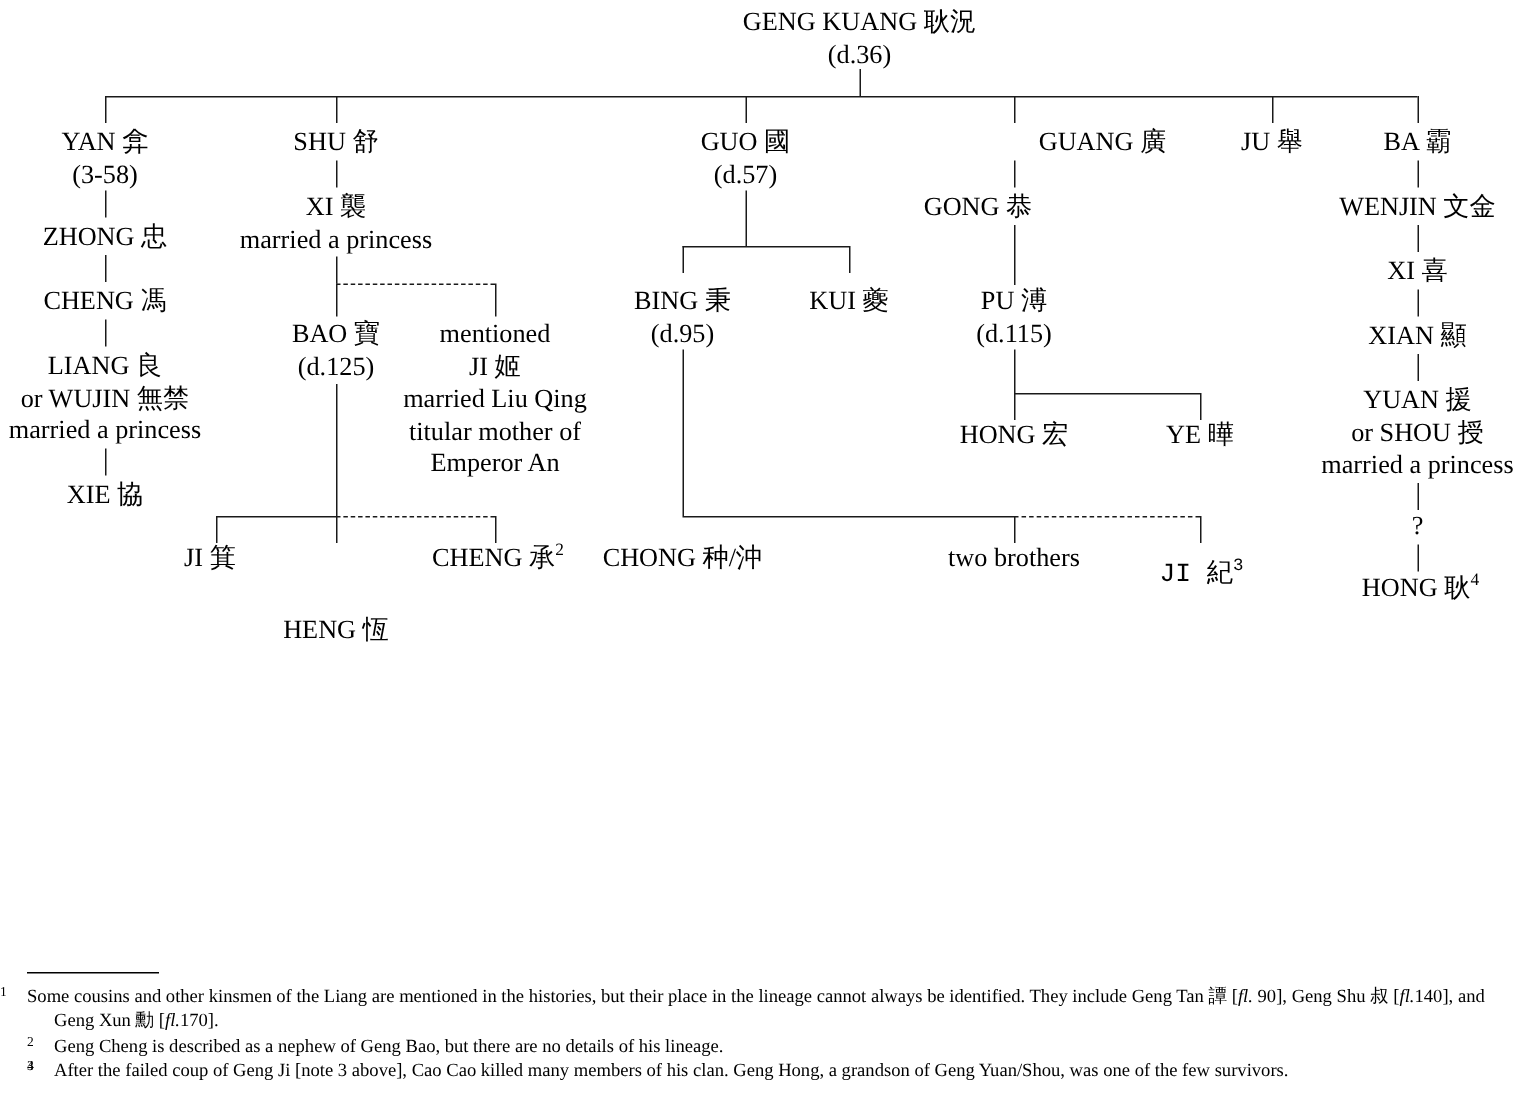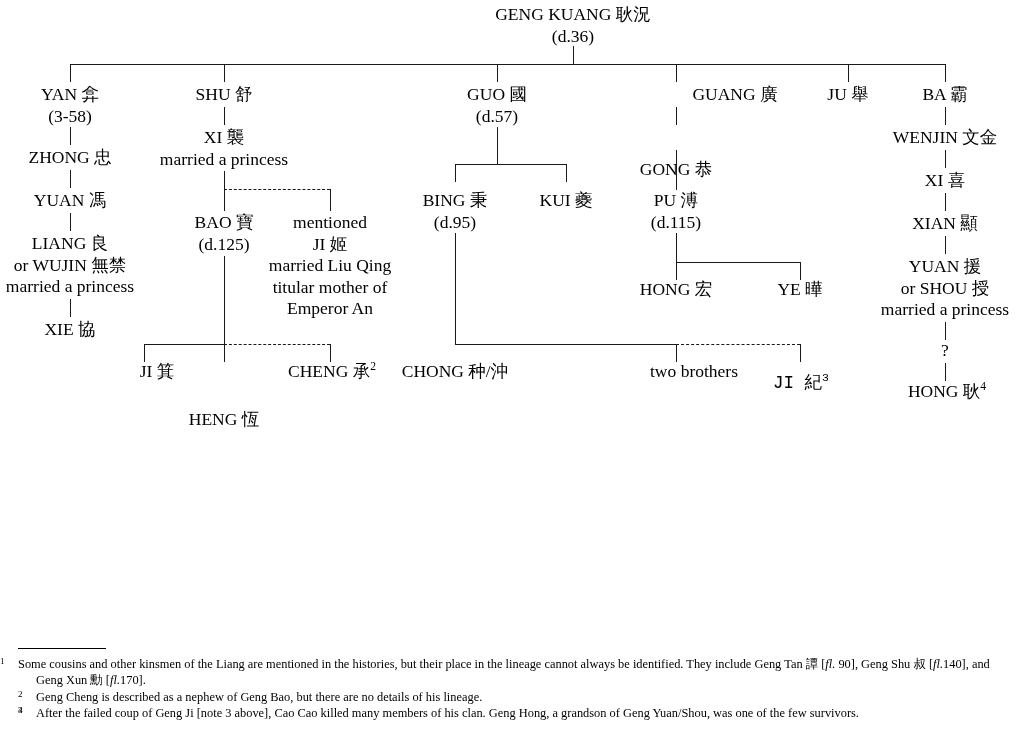--- a/index.html
+++ b/index.html
@@ -115,21 +115,21 @@
   <div class="node" style="left:70px; top:84px;">
     <span class="ln">YAN 弇</span>
     <span class="ln">(3-58)</span>
   </div>
   <div class="vline" style="left:70px; top:127px; height:18px;"></div>
   <div class="node" style="left:70px; top:147px;">
     <span class="ln">ZHONG 忠</span>
   </div>
   <div class="vline" style="left:70px; top:170px; height:18px;"></div>
   <div class="node" style="left:70px; top:190px;">
-    <span class="ln">YUAN 馮</span>
+    <span class="ln">CHENG 馮</span>
   </div>
   <div class="vline" style="left:70px; top:213px; height:18px;"></div>
   <div class="node" style="left:70px; top:233px;">
     <span class="ln">LIANG 良</span>
     <span class="ln">or WUJIN 無禁</span>
     <span class="ln">married a princess</span>
   </div>
   <div class="vline" style="left:70px; top:299px; height:18px;"></div>
   <div class="node" style="left:70px; top:319px;">
     <span class="ln">XIE 協</span>
@@ -161,21 +161,21 @@
     <span class="ln">Emperor An</span>
   </div>
 
   <div class="vline" style="left:224px; top:256px; height:88px;"></div>
   <div class="hline" style="left:144px; top:344px; width:80px;"></div>
   <div class="hline dashed" style="left:224px; top:344px; width:106px;"></div>
   <div class="vline" style="left:144px; top:344px; height:18px;"></div>
   <div class="vline" style="left:224px; top:344px; height:18px;"></div>
   <div class="vline" style="left:330px; top:344px; height:18px;"></div>
 
-  <div class="node" style="left:157px; top:361px;">
+  <div class="node" style="left:140px; top:361px;">
     <span class="ln">JI 箕</span>
   </div>
   <div class="node" style="left:224px; top:361px;margin-top:48px;">
     <span class="ln">HENG 恆</span>
   </div>
   <div class="node" style="left:332px; top:361px;">
     <span class="ln"><span>CHENG 承</span><sup>2</sup></span>
   </div>
 
   <div class="node" style="left:497px; top:84px;">
@@ -197,32 +197,32 @@
 
   <div class="vline" style="left:455px; top:233px; height:111px;"></div>
   <div class="hline" style="left:455px; top:344px; width:221px;"></div>
   <div class="hline dashed" style="left:676px; top:344px; width:124px;"></div>
   <div class="vline" style="left:676px; top:344px; height:18px;"></div>
   <div class="vline" style="left:800px; top:344px; height:18px;"></div>
 
   <div class="node" style="left:455px; top:361px;">
     <span class="ln">CHONG 种/沖</span>
   </div>
-  <div class="node" style="left:676px; top:361px;margin-left:18px;">
+  <div class="node" style="left:676px; top:361px;">
     <span class="ln">two brothers</span>
   </div>
   <div class="node" style="left:801px; top:373px;font-family:Liberation Mono, monospace;">
     <span class="ln"><span>JI 紀</span><sup>3</sup></span>
   </div>
 
   <div class="node" style="left:716px; top:84px;margin-left:19px;">
     <span class="ln">GUANG 廣</span>
   </div>
   <div class="vline" style="left:676px; top:107px; height:18px;"></div>
-  <div class="node" style="left:676px; top:127px;margin-top:32px;">
+  <div class="node" style="left:652px; top:127px;">
     <span class="ln">GONG 恭</span>
   </div>
   <div class="vline" style="left:676px; top:150px; height:40px;"></div>
   <div class="node" style="left:676px; top:190px;">
     <span class="ln">PU 溥</span>
     <span class="ln">(d.115)</span>
   </div>
   <div class="vline" style="left:676px; top:233px; height:29px;"></div>
   <div class="hline" style="left:676px; top:262px; width:124px;"></div>
   <div class="vline" style="left:676px; top:262px; height:18px;"></div>

